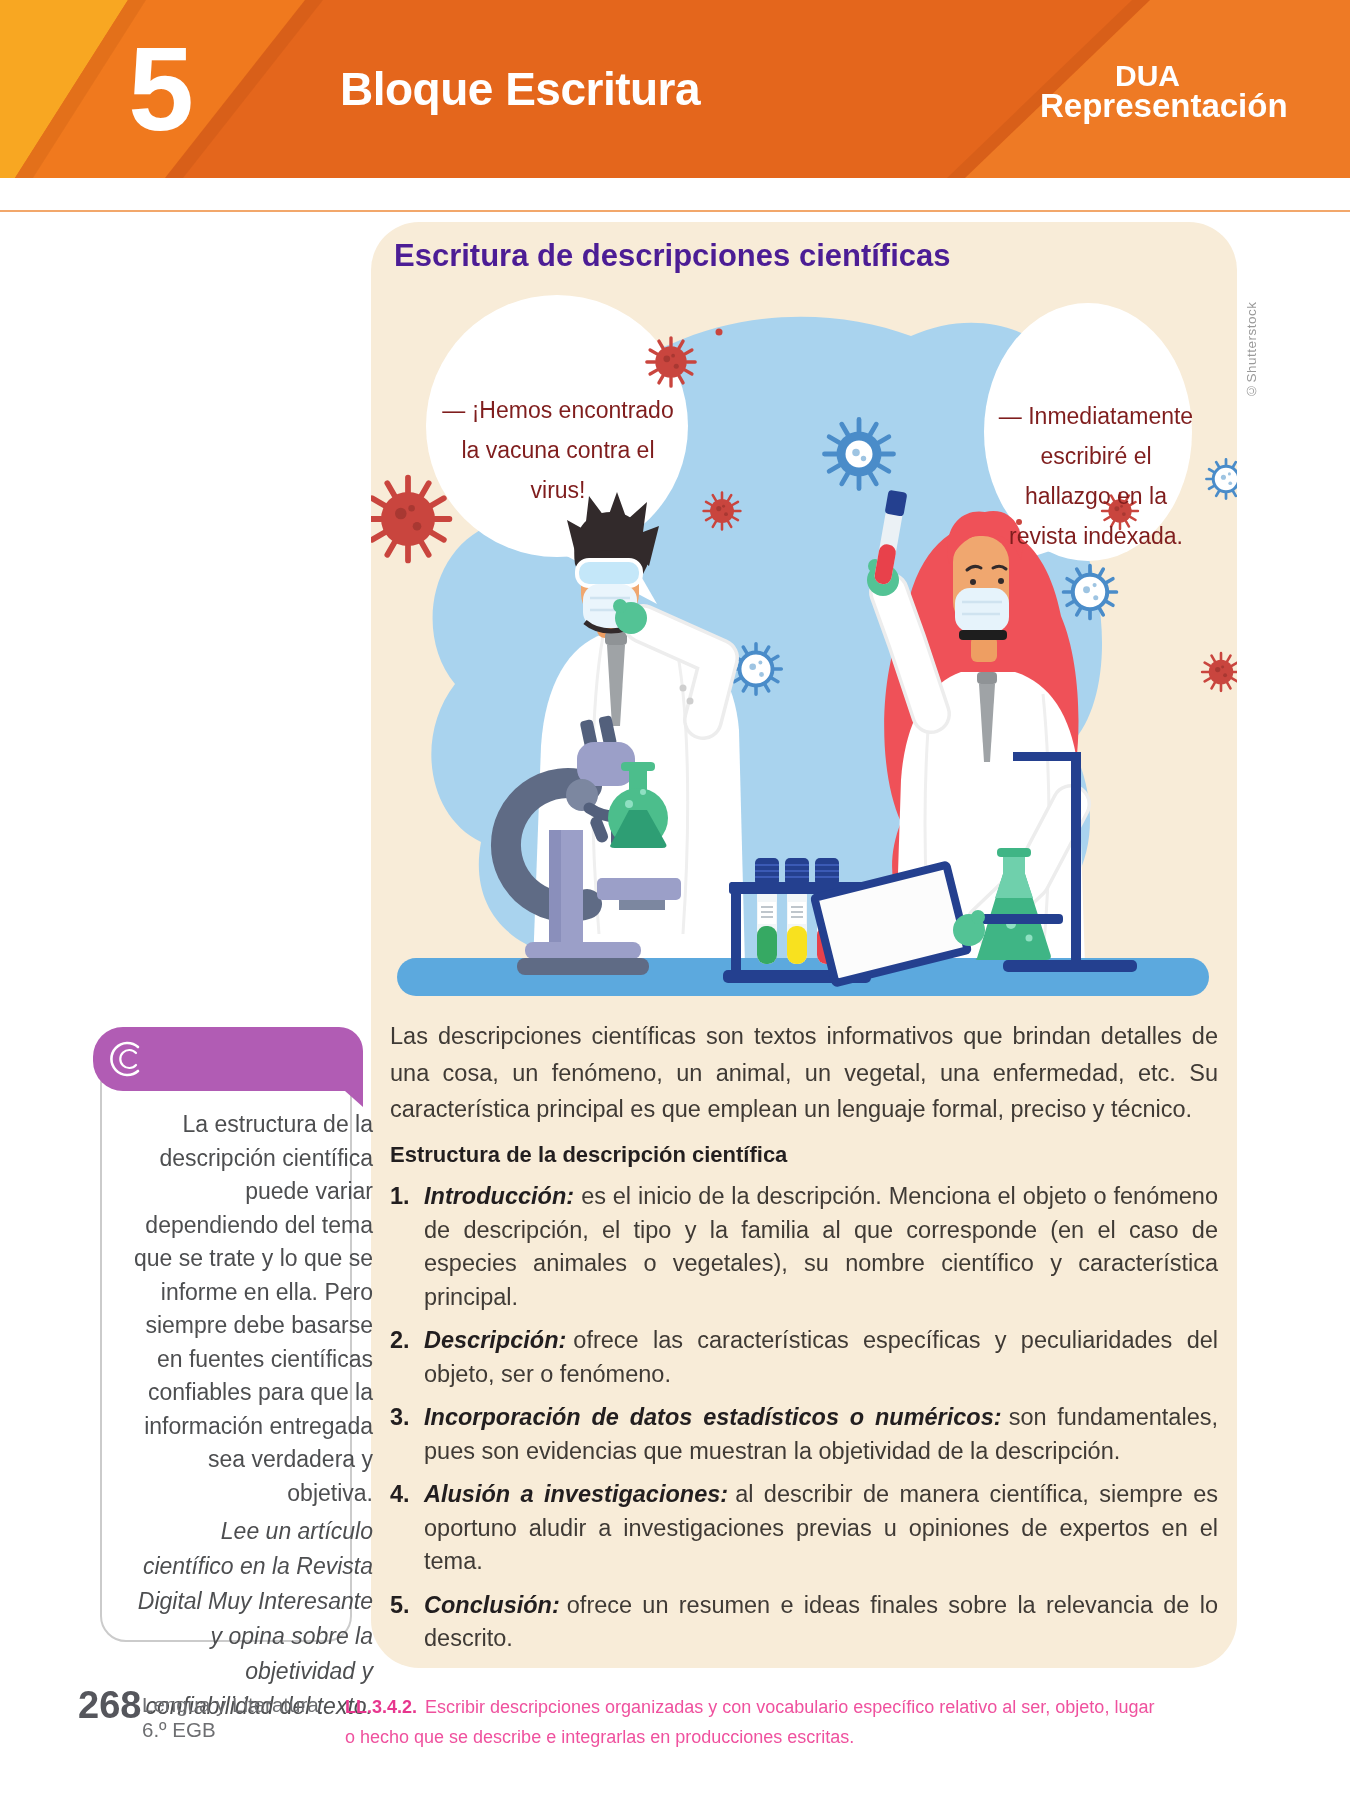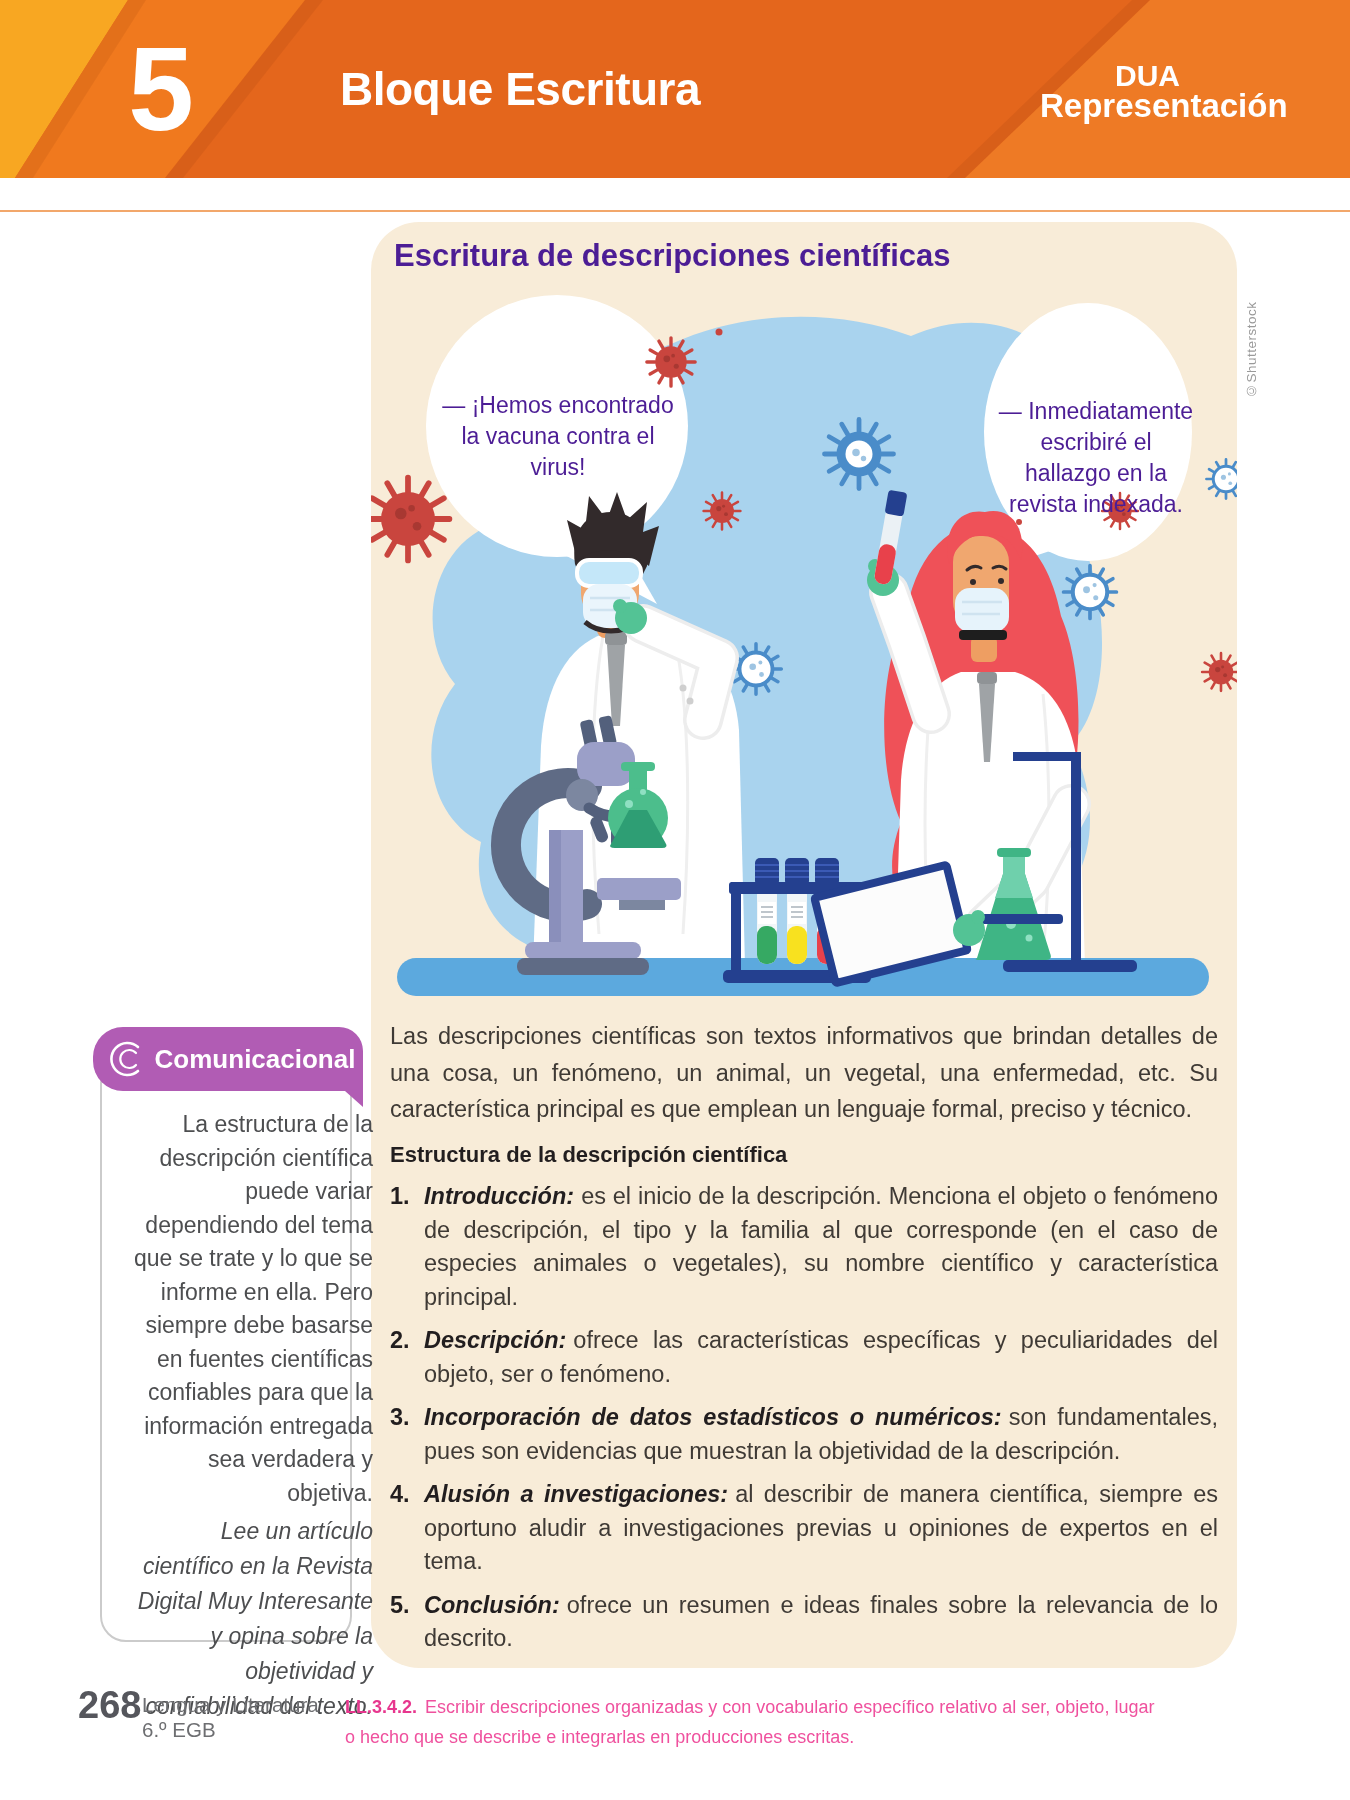--- a/index.html
+++ b/index.html
@@ -13,21 +13,21 @@
   .hdr-title{position:absolute;left:340px;top:62px;font-size:46px;font-weight:bold;color:#ffffff;letter-spacing:-0.5px;}
   .dua{position:absolute;left:1040px;top:60px;width:215px;text-align:center;color:#ffffff;font-weight:bold;}
   .dua .l1{font-size:30px;line-height:32px;}
   .dua .l2{font-size:33px;line-height:28px;}
   .hdr-rule{position:absolute;left:0;top:210px;width:1350px;height:2px;background:#F2A76B;}
   
   .card{position:absolute;left:371px;top:222px;width:866px;height:1446px;background:#F8ECD8;border-radius:48px;}
   .card h1{position:absolute;left:19px;top:12px;margin:4px;font-size:31px;font-weight:bold;color:#4c1d95;}
   .illo{position:absolute;left:0;top:52px;width:866px;height:730px;}
   .illo svg{position:absolute;left:0;top:0;}
-  .bubble-text{position:absolute;font-size:23px;line-height:31px;color:#4c1d95;}
+  .bubble-text{position:absolute;font-size:23px;line-height:40px;color:#7f1d1d;}
   .bt-left{left:60px;top:116px;width:254px;text-align:center;}
   .bt-right{left:624px;top:122px;width:202px;text-align:center;}
   .intro{position:absolute;left:19px;top:796px;width:828px;margin:0;font-size:23.5px;line-height:36.5px;
          color:#3F3A35;text-align:justify;}
   .card h2{position:absolute;left:19px;top:920px;margin:0;font-size:22px;font-weight:bold;color:#221E1F;}
   .slist{position:absolute;left:19px;top:958px;width:828px;}
   .sitem{display:flex;margin-bottom:10px;font-size:23.5px;line-height:33.5px;color:#3F3A35;}
   .sitem .num{flex:none;width:34px;font-weight:bold;color:#221E1F;}
   .sitem .itext{flex:1;text-align:justify;}
   .sitem .term{font-weight:bold;color:#221E1F;margin-right:7px;font-style:italic;}
@@ -303,21 +303,20 @@
     </div>
   </div>
 
   <div class="side-box"></div>
   <div class="badge">
     <div class="tail"></div>
     <svg class="cicon" width="46" height="46" viewBox="0 0 46 46">
       <path d="M33,11 A16,16 0 1 0 33,35" fill="none" stroke="#ffffff" stroke-width="2.6" stroke-linecap="round"></path>
       <path d="M31,17 A9,9 0 1 0 31,29" fill="none" stroke="#ffffff" stroke-width="2.2" stroke-linecap="round"></path>
     </svg>
-    <div class="blabel">Comunicacional</div>
   </div>
   <div class="side-text">
     <p class="body">La estructura de la descripción científica puede variar dependiendo del tema que se trate y lo que se informe en ella. Pero siempre debe basarse en fuentes científicas confiables para que la información entregada sea verdadera y objetiva.</p>
     <p class="note">Lee un artículo científico en la Revista Digital Muy Interesante y opina sobre la objetividad y confiabilidad del texto.</p>
   </div>
 
   <div class="credit">©Shutterstock</div>
 
   <div class="pagenum">268</div>
   <div class="bookname">

